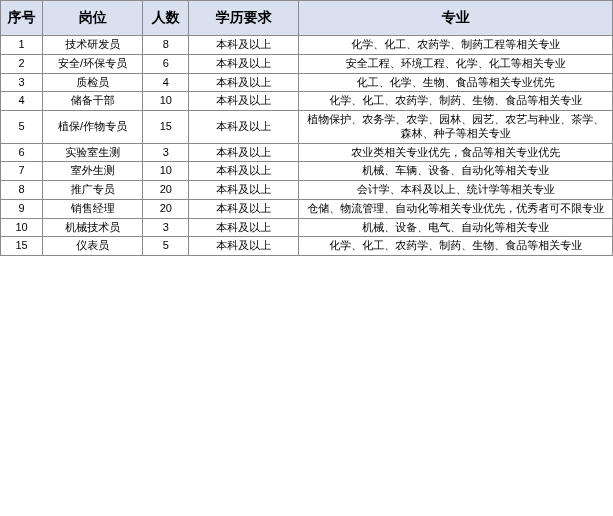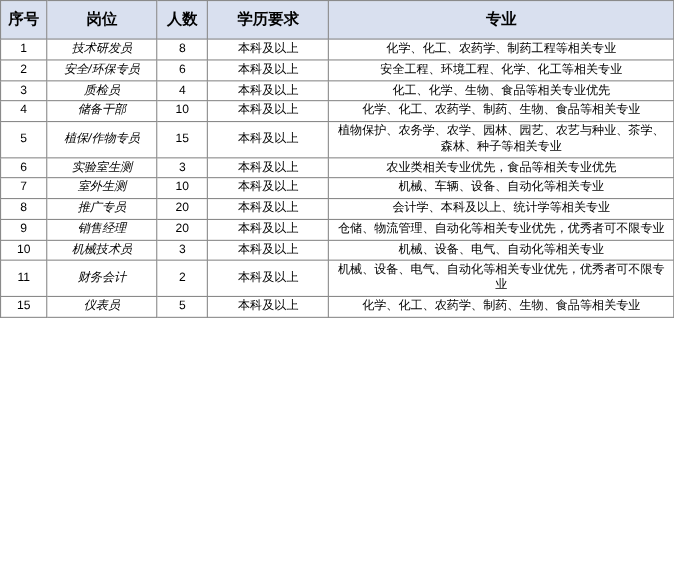--- a/index.html
+++ b/index.html
@@ -38,21 +38,21 @@
     font-size: 11px;
     background: #ffffff;
   }
   .col-no   { width: 42px; }
   .col-post { width: 100px; }
   .col-num  { width: 46px; }
   .col-edu  { width: 110px; }
   .col-major{ width: 313px; }
 
   td.cell-no    { font-size: 11.5px; }
-  td.cell-post  { font-size: 11.5px; background: #eef1f8; font-style: italic; }
+  td.cell-post  { font-size: 11.5px; background: #eef1f8; }
   td.cell-num   { font-size: 11.5px; }
   td.cell-edu   { font-size: 11px; }
   td.cell-major { font-size: 11px; padding-left: 6px; padding-right: 6px; }
 </style>
 </head>
 <body>
 
 <table id="recruit-table">
   <colgroup>
     <col class="col-no">
@@ -135,27 +135,20 @@
         <td class="cell-major">仓储、物流管理、自动化等相关专业优先，优秀者可不限专业</td>
       </tr>
       <tr>
         <td class="cell-no">10</td>
         <td class="cell-post">机械技术员</td>
         <td class="cell-num">3</td>
         <td class="cell-edu">本科及以上</td>
         <td class="cell-major">机械、设备、电气、自动化等相关专业</td>
       </tr>
       <tr>
-        <td class="cell-no">11</td>
-        <td class="cell-post">财务会计</td>
-        <td class="cell-num">2</td>
-        <td class="cell-edu">本科及以上</td>
-        <td class="cell-major">机械、设备、电气、自动化等相关专业优先，优秀者可不限专业</td>
-      </tr>
-      <tr>
         <td class="cell-no">15</td>
         <td class="cell-post">仪表员</td>
         <td class="cell-num">5</td>
         <td class="cell-edu">本科及以上</td>
         <td class="cell-major">化学、化工、农药学、制药、生物、食品等相关专业</td>
       </tr>
     </tbody>
 </table>
 
 </body></html>

